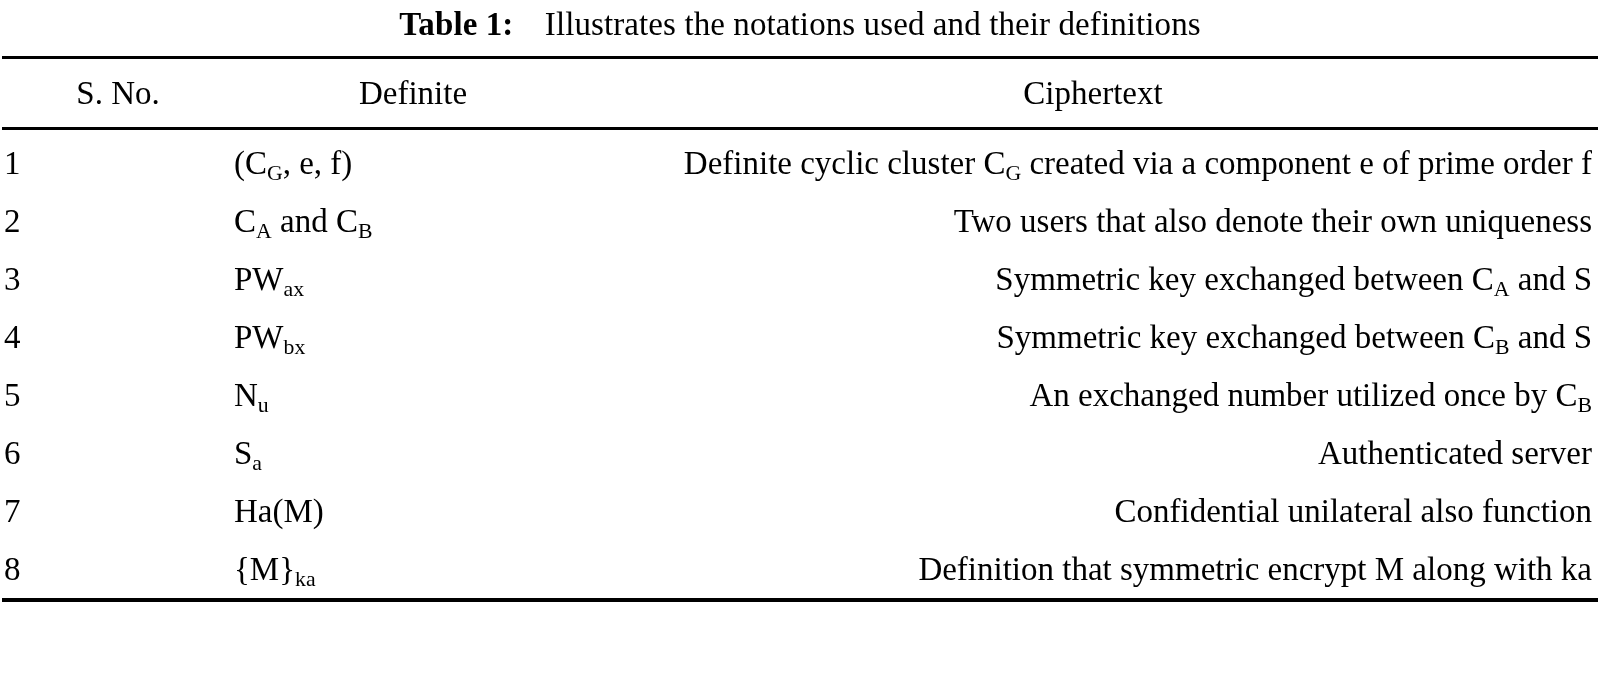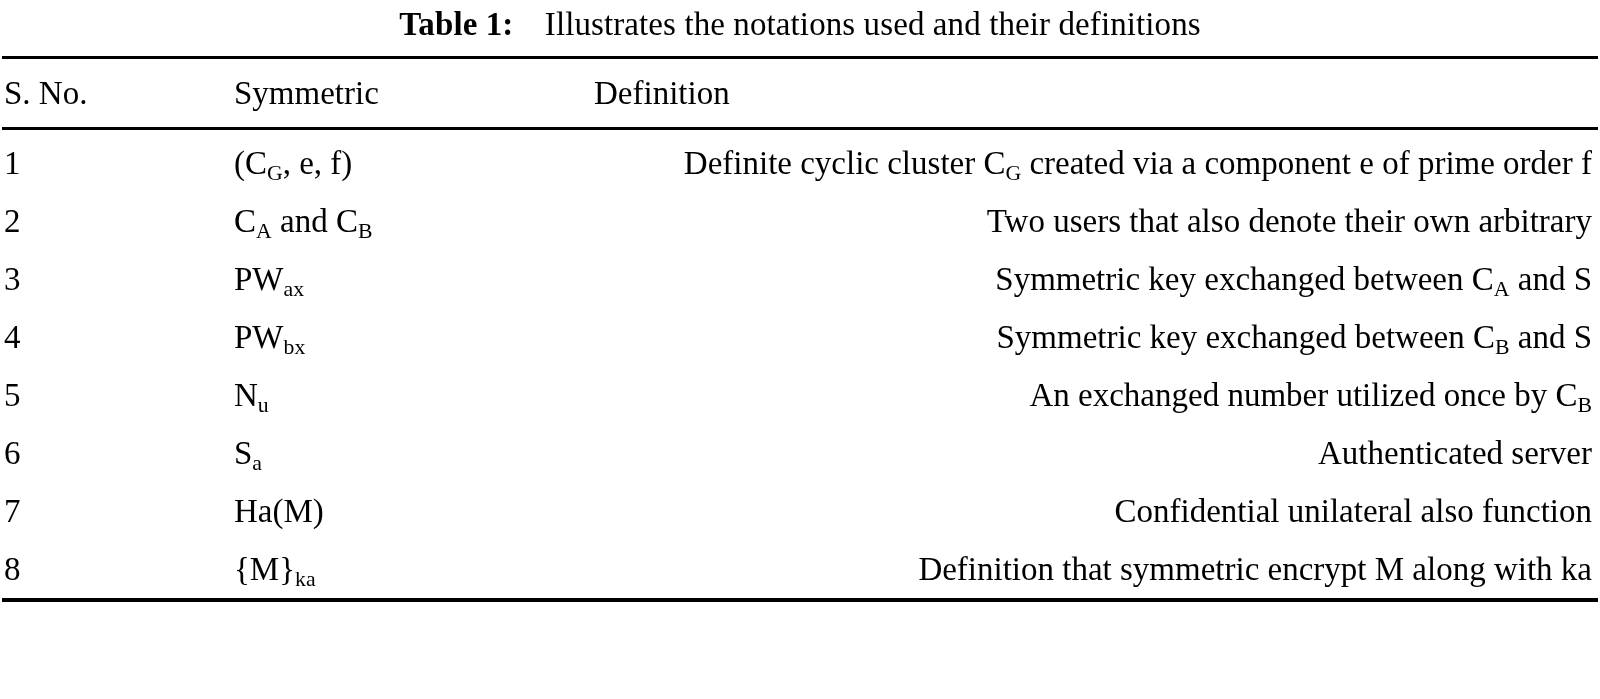--- a/index.html
+++ b/index.html
@@ -54,21 +54,21 @@
     width: 1596px;
     margin: 0 auto;
     border-collapse: collapse;
     table-layout: fixed;
     font-size: 33px;
   }
   table.notation-table col.c-sno   { width: 230px; }
   table.notation-table col.c-not   { width: 360px; }
   table.notation-table col.c-def   { width: 1006px; }
   table.notation-table th {
-    text-align: left;
+    text-align: center;
     font-weight: normal;
     font-size: 33px;
     line-height: 40px;
     padding: 14px 0 14px 0;
     vertical-align: top;
   }
   table.notation-table td {
     text-align: left;
     font-size: 33px;
     line-height: 47px;
@@ -108,22 +108,22 @@
 
   <table class="notation-table">
     <colgroup>
       <col class="c-sno">
       <col class="c-not">
       <col class="c-def">
     </colgroup>
     <thead>
       <tr>
         <th class="cell-sno">S. No.</th>
-        <th class="cell-not">Symmetric</th>
-        <th class="cell-def">Definition</th>
+        <th class="cell-not">Definite</th>
+        <th class="cell-def">Ciphertext</th>
       </tr>
     </thead>
   </table>
 
   <div class="rule rule-mid"></div>
 
   <table class="notation-table">
     <colgroup>
       <col class="c-sno">
       <col class="c-not">
@@ -134,21 +134,21 @@
           <td class="cell-sno">1</td>
           <td class="cell-not"><span>(C</span><sub>G</sub><span>, e, f)</span></td>
           <td class="cell-def">
             <span class="defn-wrap"><span>Definite cyclic cluster C</span><sub>G</sub><span> created via a component e of prime order f</span></span>
           </td>
         </tr>
         <tr>
           <td class="cell-sno">2</td>
           <td class="cell-not"><span>C</span><sub>A</sub><span> and C</span><sub>B</sub></td>
           <td class="cell-def">
-            <span class="defn-wrap"><span>Two users that also denote their own arbitrary</span></span>
+            <span class="defn-wrap"><span>Two users that also denote their own uniqueness</span></span>
           </td>
         </tr>
         <tr>
           <td class="cell-sno">3</td>
           <td class="cell-not"><span>PW</span><sub>ax</sub></td>
           <td class="cell-def">
             <span class="defn-wrap"><span>Symmetric key exchanged between C</span><sub>A</sub><span> and S</span></span>
           </td>
         </tr>
         <tr>

